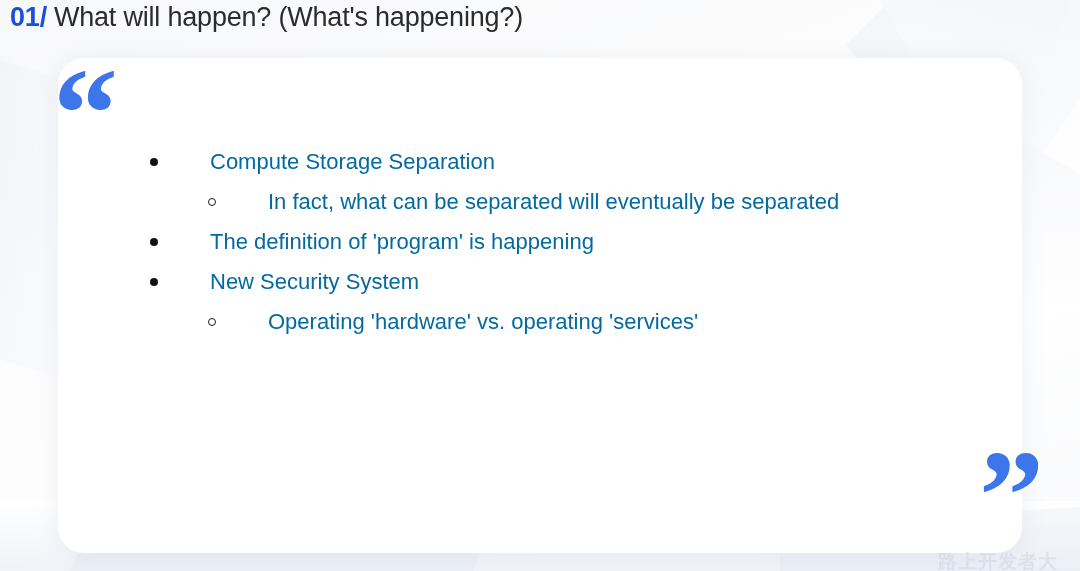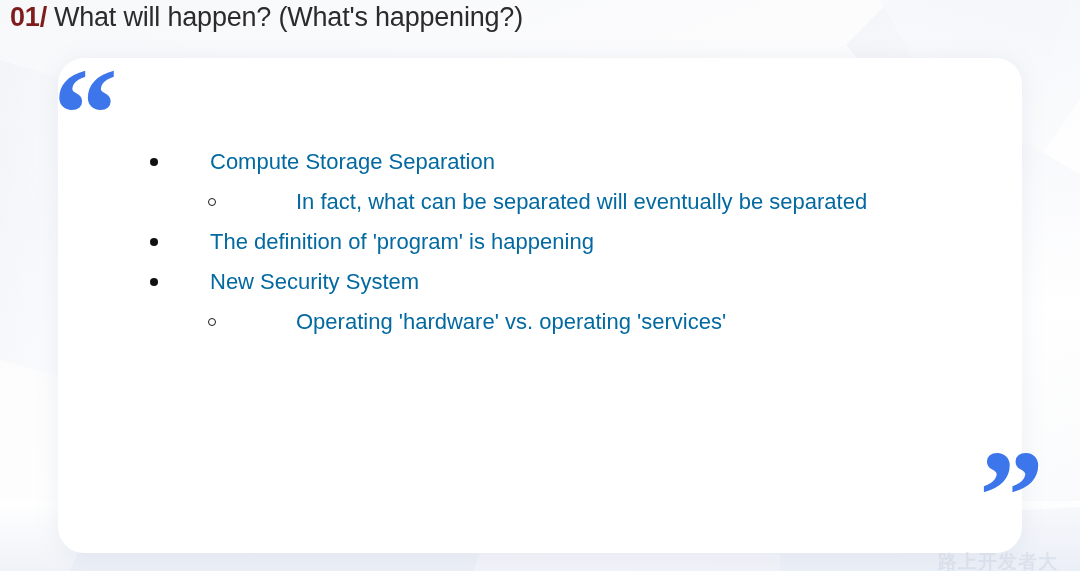--- a/index.html
+++ b/index.html
@@ -95,21 +95,21 @@
     position: absolute;
     left: 10px;
     top: 2px;
     display: flex;
     align-items: baseline;
     white-space: nowrap;
   }
   .header .num {
     font-size: 27px;
     font-weight: 700;
-    color: #7f1d1d;
+    color: #1d4ed8;
     letter-spacing: -0.2px;
   }
   .header .title {
     font-size: 27px;
     font-weight: 400;
     color: #2b2b2b;
     margin-left: 7px;
     letter-spacing: -0.2px;
     text-align: center;
   }
@@ -167,21 +167,20 @@
     line-height: 40px;
     color: #0369a1;
   }
   .bullet.lvl1 {
     padding-left: 92px;
     font-size: 22px;
   }
   .bullet.lvl2 {
     padding-left: 150px;
     font-size: 22px;
-    gap: 28px;
   }
   .marker {
     flex: 0 0 auto;
     width: 60px;
     display: flex;
     align-items: center;
     height: 40px;
   }
   .dot-filled {
     width: 8px;

